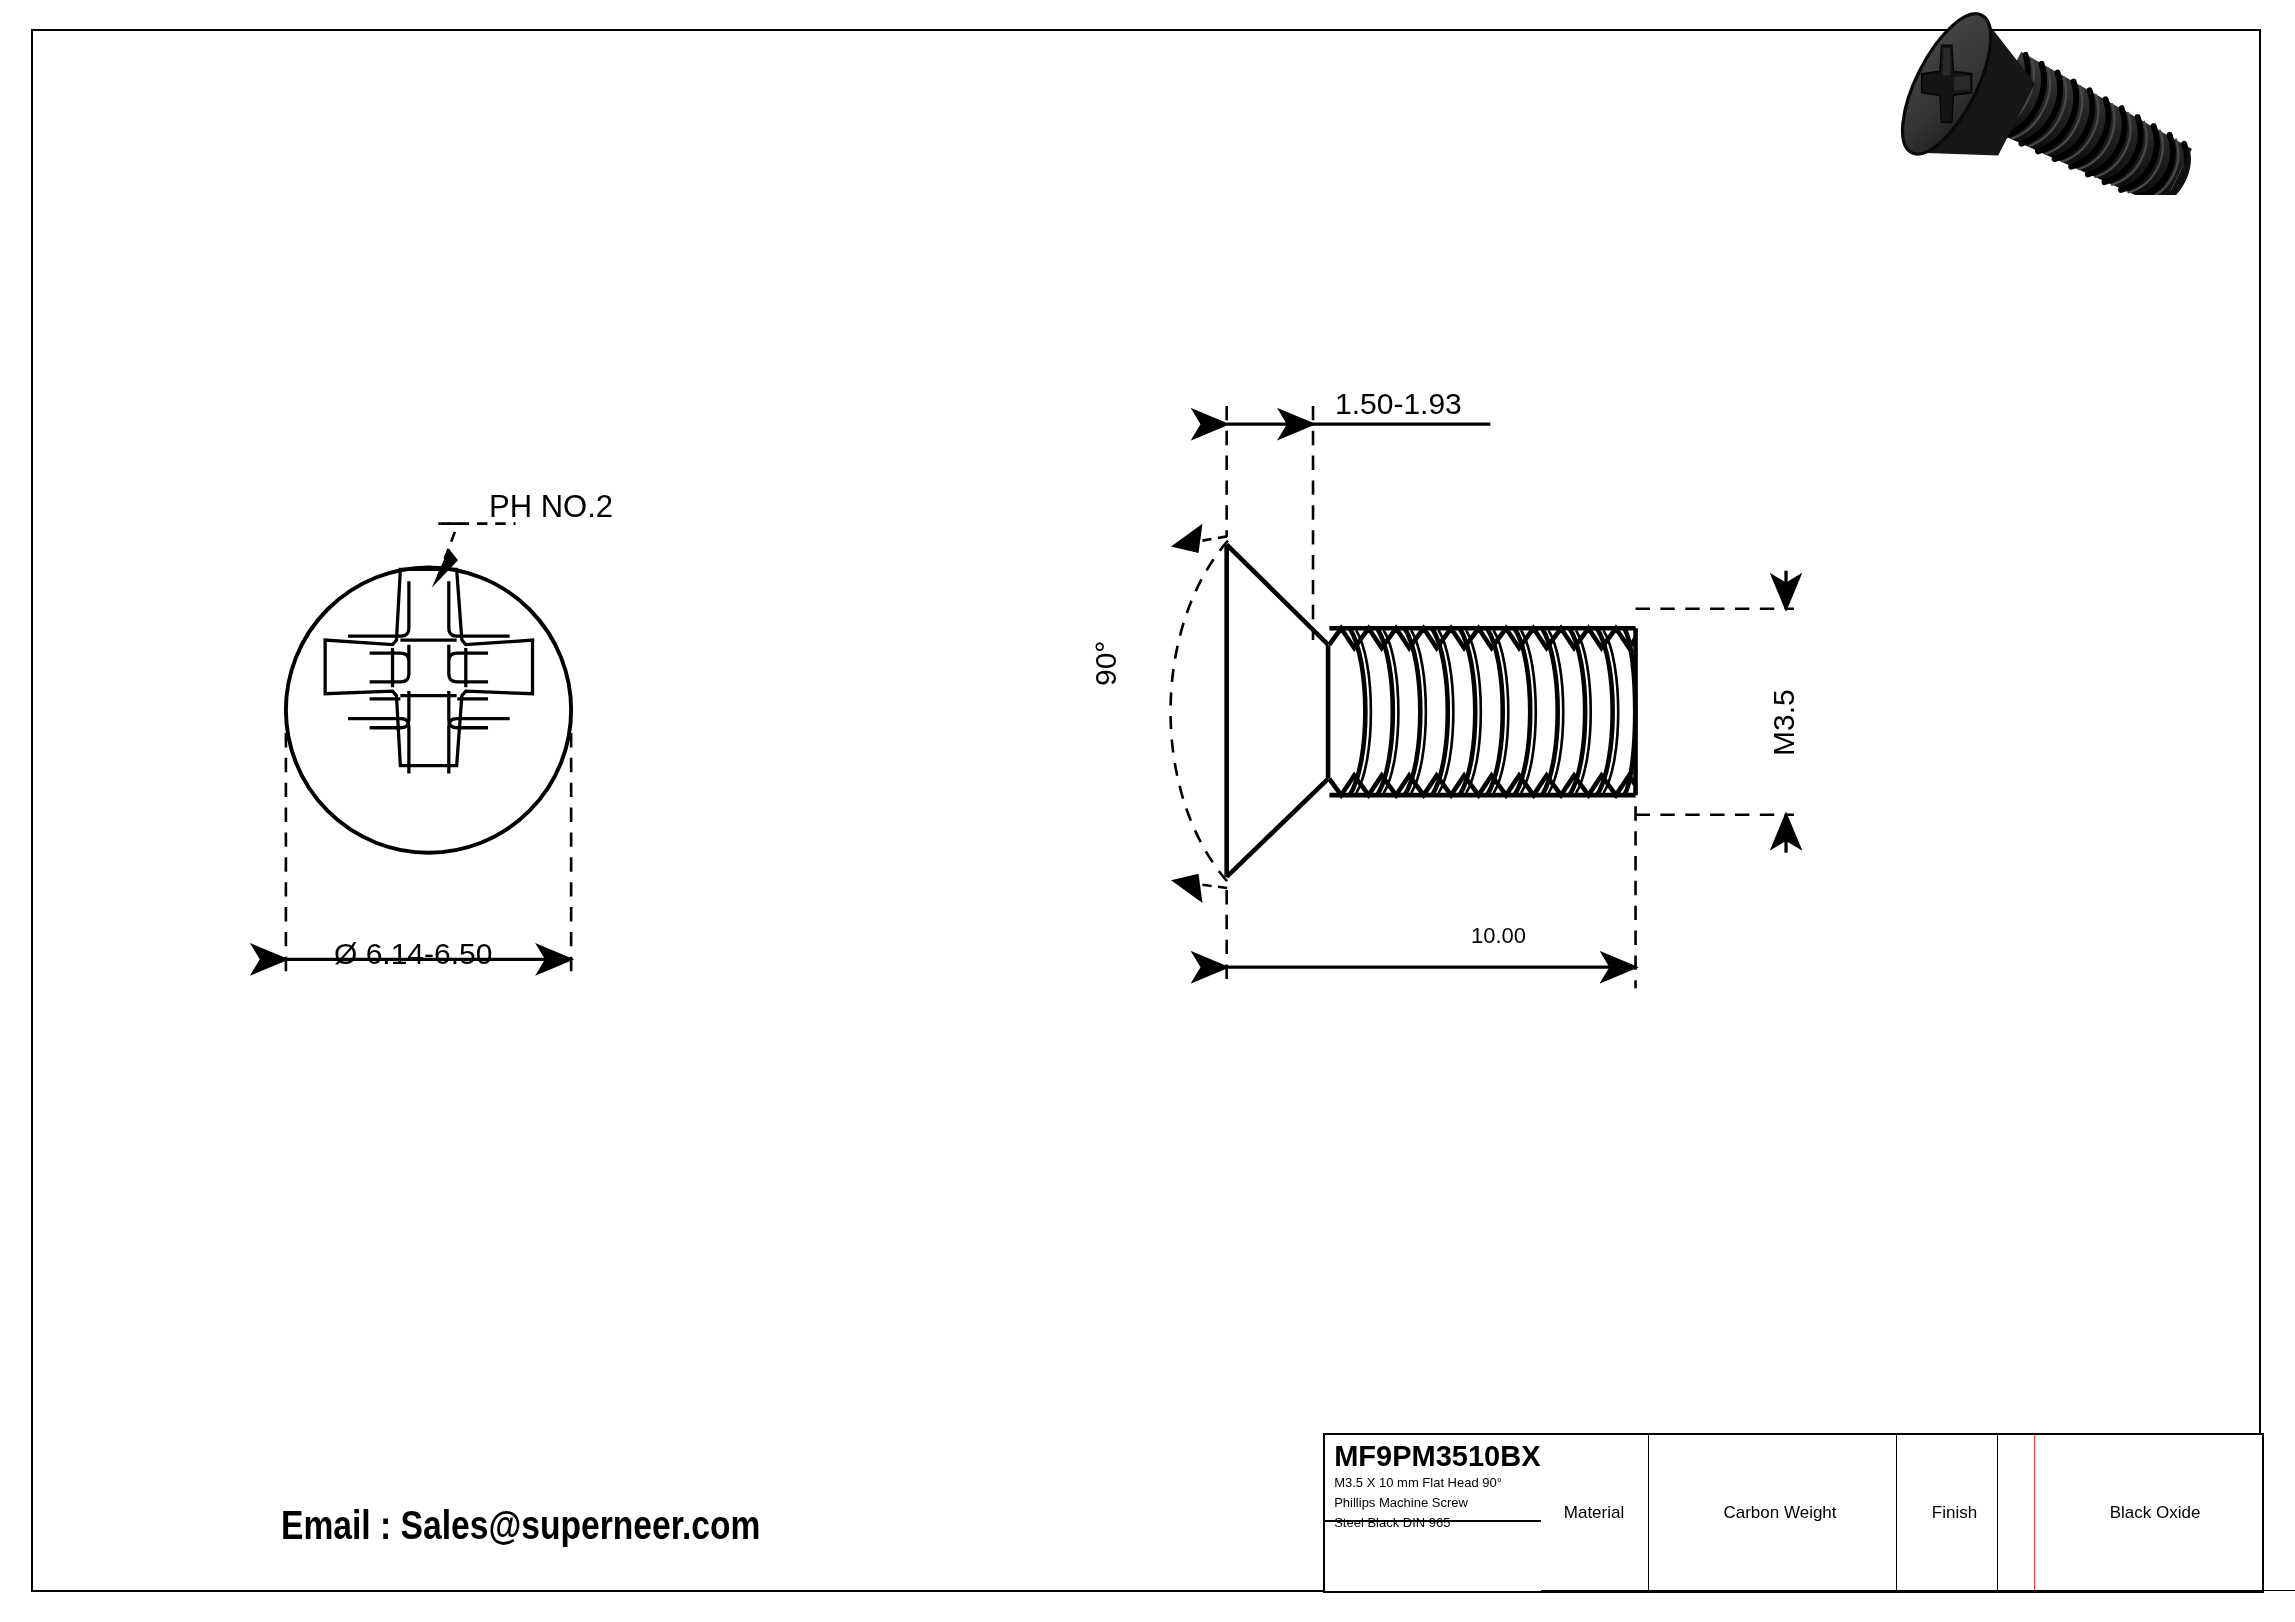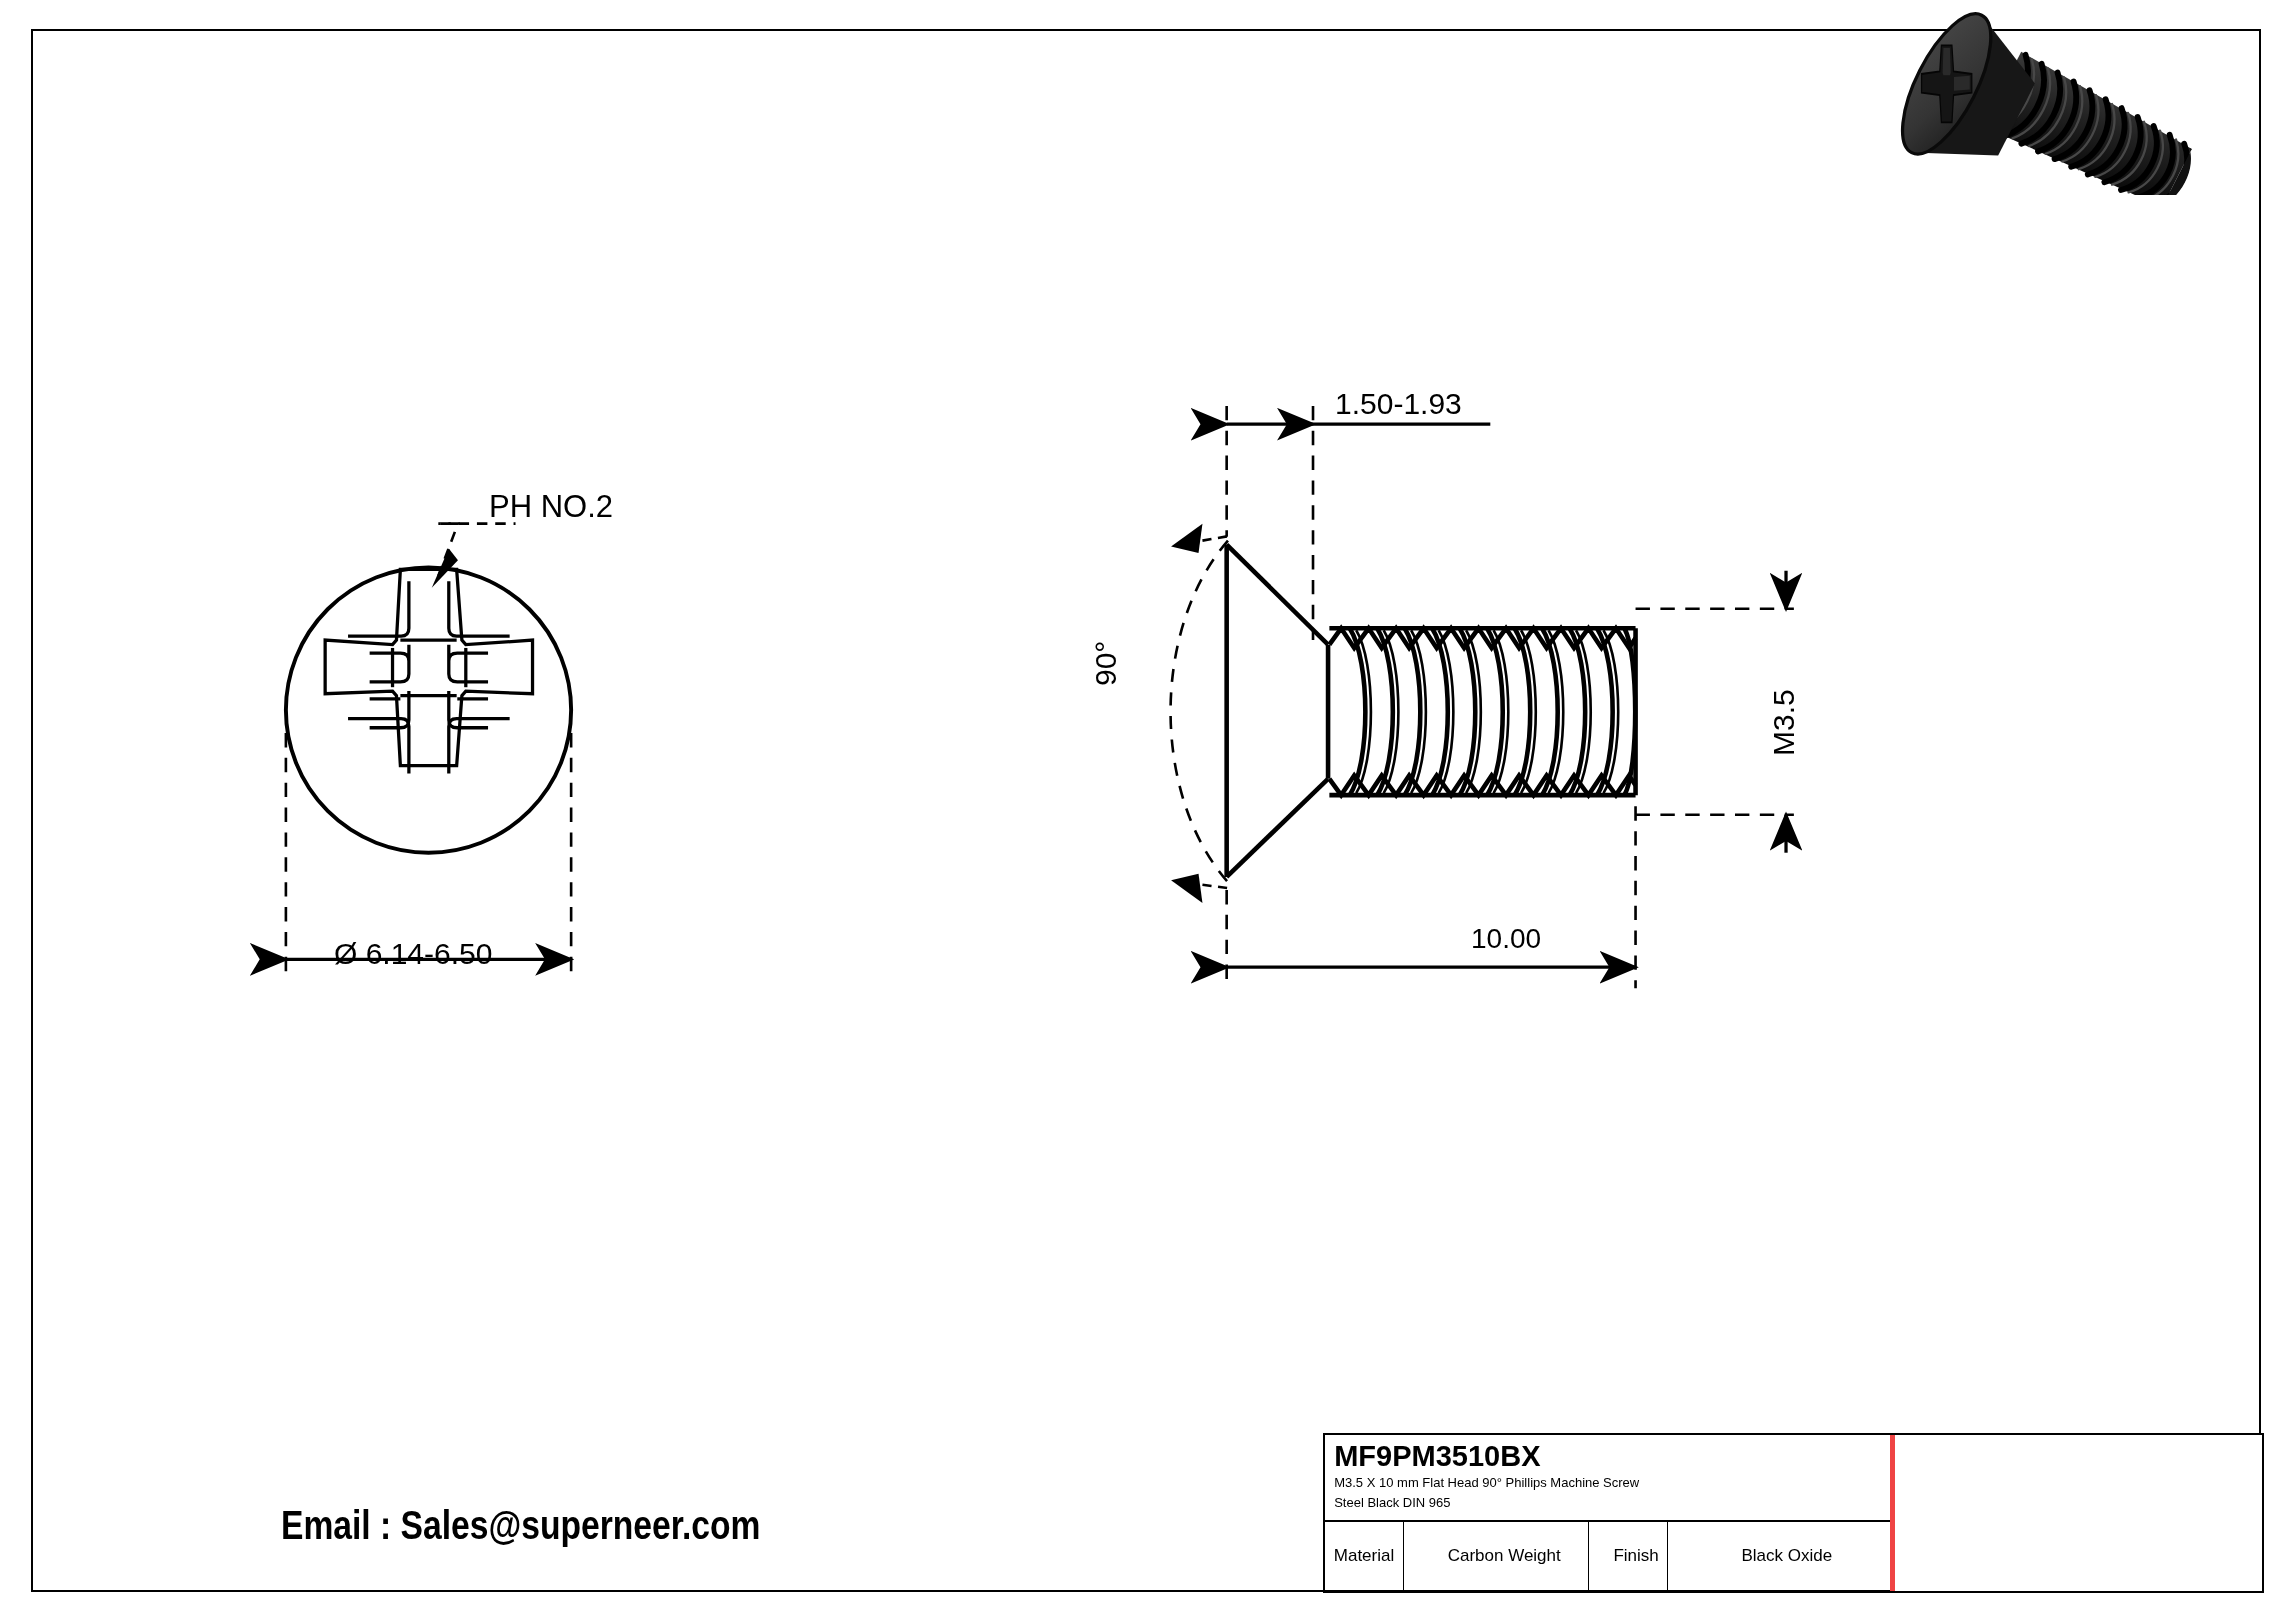--- a/index.html
+++ b/index.html
@@ -46,25 +46,25 @@
     left: 1323px;
     top: 1433px;
     width: 941px;
     height: 160px;
     border: 2px solid #000000;
     box-sizing: border-box;
     background: #ffffff;
     display: flex;
   }
   #tb-left {
-    width: 570px;
-    border-right: 5px solid #ef4444;
+    width: 710px;
+    border-right: 1px solid #ef4444;
     box-sizing: border-box;
     display: flex;
-    flex-direction: column;
+    flex-direction: row;
   }
   #tb-head {
     height: 87px;
     padding: 3.9px 0 0 9.2px;
     box-sizing: border-box;
     border-bottom: 2.6px solid #000000;
   }
   #tb-part-no {
     font-size: 29px;
     font-weight: bold;
@@ -361,21 +361,21 @@
   <div class="dimtext" style="left:489px; top:489px; font-size:31px;">PH NO.2</div>
 
   <div class="dimtext" style="left:334px; top:913px; font-size:30px;margin-top:24px;">Ø 6.14-6.50</div>
 
   <div class="dimtext" style="left:1335px; top:387px; font-size:30px;">1.50-1.93</div>
 
   <div class="dimtext" style="left:1089px; top:686px; font-size:30px; transform:rotate(-90deg); transform-origin:left top;">90°</div>
 
   <div class="dimtext" style="left:1767px; top:756px; font-size:30px; transform:rotate(-90deg); transform-origin:left top;">M3.5</div>
 
-  <div class="dimtext" style="left:1471px; top:923px; font-size:28px;">10.00</div>
+  <div class="dimtext" style="left:1471px; top:923px; font-size:22px;">10.00</div>
 
   <div id="email">Email : Sales@superneer.com</div>
 
   <div id="titleblock">
     <div id="tb-left">
       <div id="tb-head">
         <div id="tb-part-no">MF9PM3510BX</div>
         <div class="tb-desc">M3.5 X 10 mm  Flat Head 90° Phillips Machine Screw</div>
         <div class="tb-desc">Steel Black DIN 965</div>
       </div>

